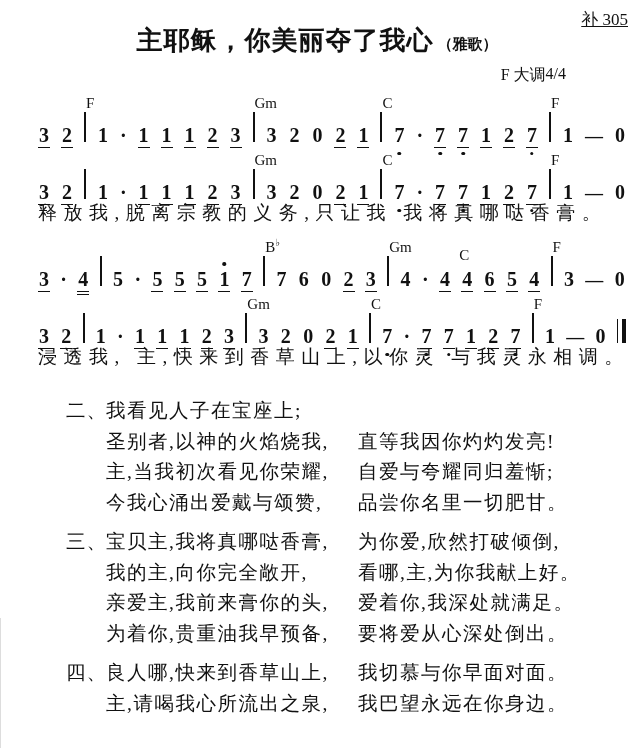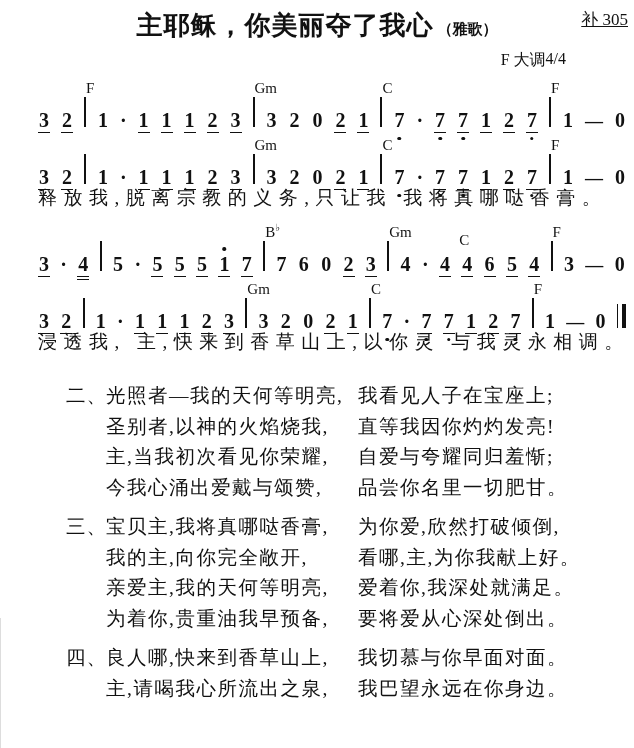--- a/index.html
+++ b/index.html
@@ -2,21 +2,21 @@
 <html><head>
 <meta charset="utf-8">
 <style>
   html,body{margin:0;padding:0;background:#fff;}
   body{width:634px;height:748px;position:relative;overflow:hidden;
        font-family:"Liberation Serif","DejaVu Serif",serif;color:#111;}
   .sheet{position:relative;width:634px;height:748px;}
   .edge-line{position:absolute;left:0;top:618px;bottom:0;width:1px;background:#ddd;}
 
   
-  .title-row{position:relative;text-align:center;padding-top:8px;height:34px;}
+  .title-row{position:relative;text-align:center;padding-top:23px;height:34px;}
   .title{font-size:26px;font-weight:700;letter-spacing:1px;}
   .subtitle{font-size:15px;font-weight:700;}
   .hymn-number{position:absolute;right:6px;top:8px;font-size:17px;font-weight:400;text-decoration:underline;}
   .key-row{display:flex;justify-content:flex-end;padding:8px 68px 0 64px;
            font-size:16px;height:22px;}
 
   
   .music{margin:6px 8px 0 38px;width:588px;}
   .music-system{margin-bottom:11px;}
   .notes-row{display:flex;justify-content:space-between;align-items:baseline;
@@ -226,21 +226,20 @@
           <span class="endbar"></span>
         </div>
         <div class="lyric-row">浸透我, 主,快来到香草山上,以你灵 与我灵永相调。</div>
       </div>
     </div>
 
   <div class="verses" id="verses">
       <div class="verse">
         <div class="vrow">
           <span class="vnum">二、</span>
-          <span class="vleft">光照者—我的天何等明亮,</span>
           <span class="vright">我看见人子在宝座上;</span>
         </div>
         <div class="vrow">
           <span class="vnum"></span>
           <span class="vleft">圣别者,以神的火焰烧我,</span>
           <span class="vright">直等我因你灼灼发亮!</span>
         </div>
         <div class="vrow">
           <span class="vnum"></span>
           <span class="vleft">主,当我初次看见你荣耀,</span>
@@ -258,21 +257,21 @@
           <span class="vleft">宝贝主,我将真哪哒香膏,</span>
           <span class="vright">为你爱,欣然打破倾倒,</span>
         </div>
         <div class="vrow">
           <span class="vnum"></span>
           <span class="vleft">我的主,向你完全敞开,</span>
           <span class="vright">看哪,主,为你我献上好。</span>
         </div>
         <div class="vrow">
           <span class="vnum"></span>
-          <span class="vleft">亲爱主,我的天何等明亮,</span>
+          <span class="vleft">亲爱主,我前来膏你的头,</span>
           <span class="vright">爱着你,我深处就满足。</span>
         </div>
         <div class="vrow">
           <span class="vnum"></span>
           <span class="vleft">为着你,贵重油我早预备,</span>
           <span class="vright">要将爱从心深处倒出。</span>
         </div>
       </div>
       <div class="verse">
         <div class="vrow">

